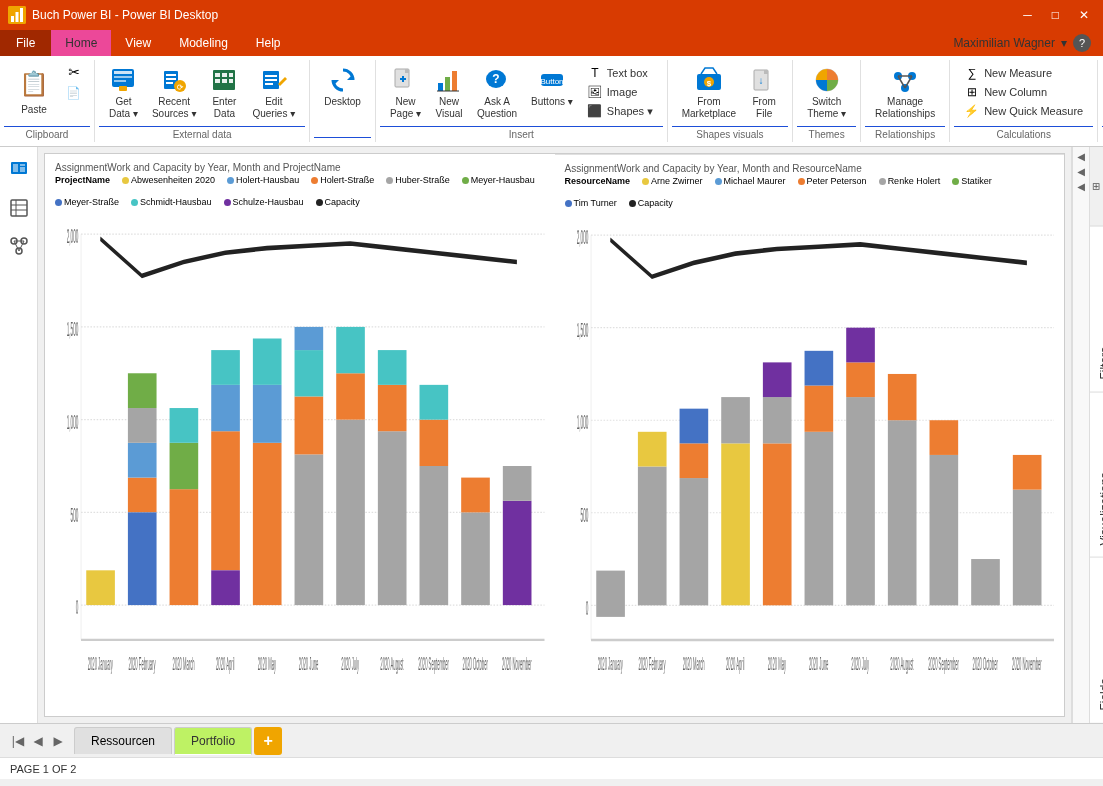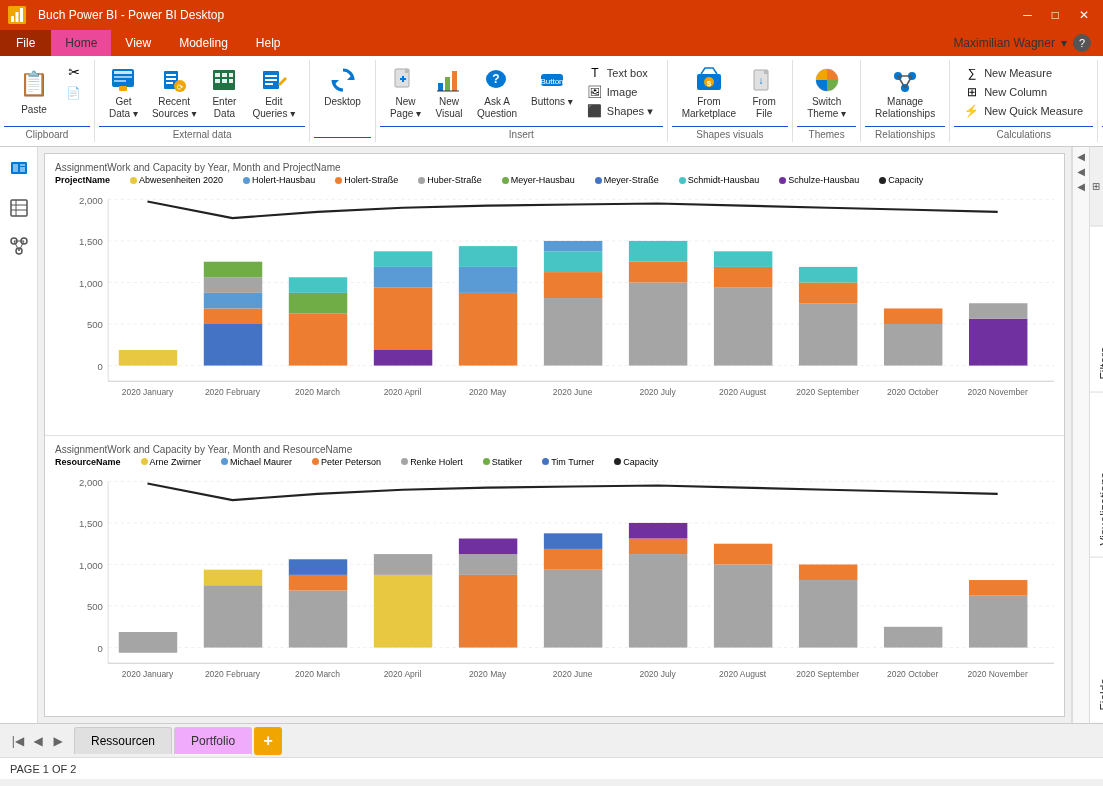--- a/index.html
+++ b/index.html
@@ -8,21 +8,21 @@
     
     .title-bar {
       background: #d83b01;
       height: 30px;
       display: flex;
       align-items: center;
       justify-content: space-between;
       padding: 0 8px;
       color: white;
     }
-    .title-bar-left { display: flex; align-items: center; gap: 12px; }
+    .title-bar-left { display: flex; align-items: center; gap: 6px; }
     .title-bar-icon { width: 18px; height: 18px; background: #f0a500; border-radius: 2px; display: flex; align-items: center; justify-content: center; font-size: 10px; font-weight: bold; color: #fff; }
     .title-bar-title { font-size: 12px; color: white; }
     .title-bar-controls { display: flex; gap: 8px; }
     .title-bar-btn { color: white; font-size: 12px; cursor: pointer; padding: 0 6px; }
 
     
     .menu-bar {
       background: #d83b01;
       height: 26px;
       display: flex;
@@ -199,42 +199,42 @@
       font-size: 12px;
       cursor: pointer;
       background: white;
       border-bottom: 1px solid #ddd;
       color: #333;
     }
 
     
     .charts-container {
       display: flex;
-      flex-direction: column;
+      flex-direction: row;
       gap: 0;
       height: 100%;
       overflow: hidden;
     }
 
     .chart-wrapper {
       flex: 1;
       padding: 8px 10px 4px 10px;
       position: relative;
     }
 
     .chart-title {
       font-size: 10px;
       color: #555;
       margin-bottom: 2px;
     }
 
     .chart-legend {
       display: flex;
       flex-wrap: wrap;
-      gap: 20px;
+      gap: 12px;
       font-size: 9px;
       margin-bottom: 4px;
     }
 
     .legend-item {
       display: flex;
       align-items: center;
       gap: 2px;
     }
 
@@ -273,21 +273,21 @@
       padding: 6px 16px;
       font-size: 12px;
       cursor: pointer;
       background: #e0e0e0;
       border: 1px solid #ccc;
       border-bottom: none;
       border-radius: 3px 3px 0 0;
       margin-right: 2px;
     }
     .tab-item.active {
-      background: #f0abfc;
+      background: #bef264;
       border-bottom: 1px solid white;
       color: #333;
     }
     .tab-add {
       width: 28px;
       height: 28px;
       background: #f0a500;
       border-radius: 3px;
       display: flex;
       align-items: center;

